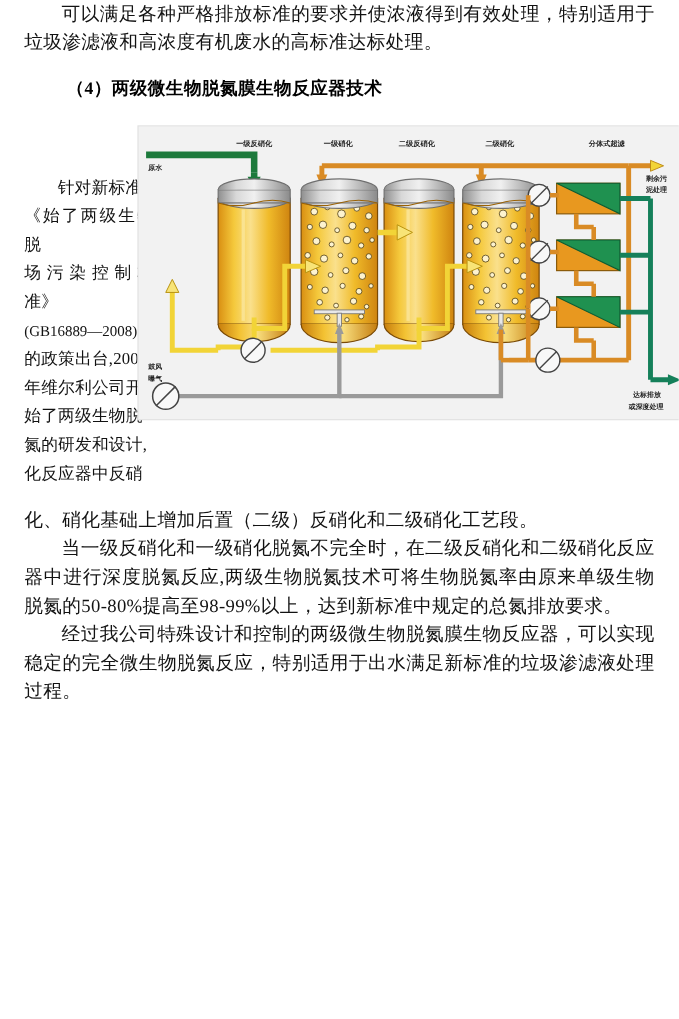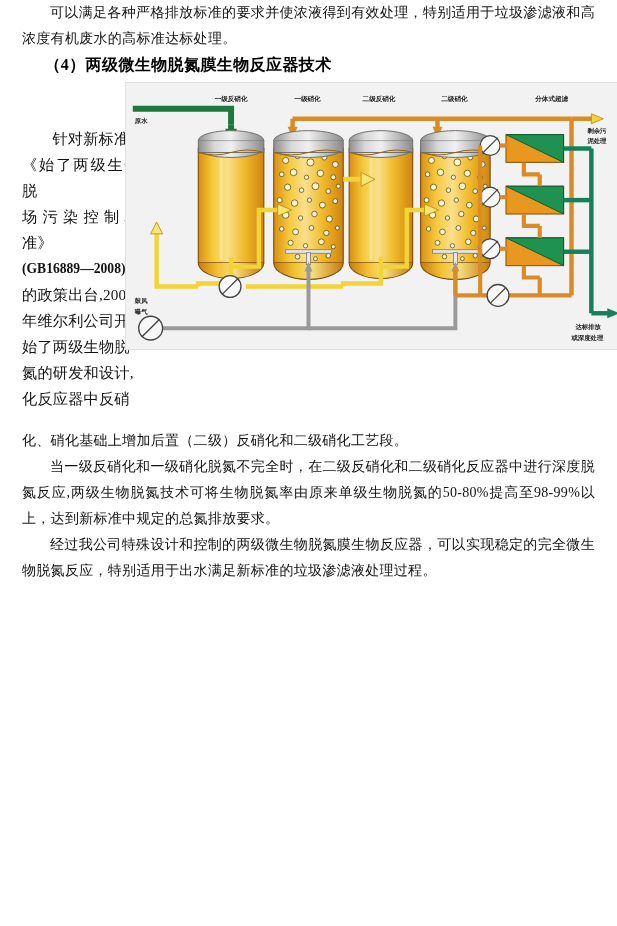--- a/index.html
+++ b/index.html
@@ -18,54 +18,54 @@
   .page {
     position: relative;
     width: 617px;
     height: 926px;
     box-sizing: border-box;
     padding: 0 22px;
   }
 
   
   .para {
-    font-size: 14px;
+    font-size: 17px;
     line-height: 26px;
     letter-spacing: 0.3px;
     text-align: justify;
     text-justify: inter-character;
     margin: 0;
     color: #121212;
   }
   .para.indent { text-indent: 2em; }
 
   .heading {
     font-size: 16px;
     font-weight: bold;
     line-height: 26px;
     letter-spacing: 0.4px;
-    margin: 0;
+    margin: 16px;
     text-indent: 1.4em;
     color: #000;
   }
 
   
   .floatwrap { position: relative; }
 
   .leftcol {
     float: left;
     width: 118px;
     font-size: 15.2px;
     line-height: 26px;
     letter-spacing: 0.2px;
     color: #121212;
   }
   .leftcol .l1 { text-indent: 2em; margin-top: 48px; }
   .leftcol .ln { text-align: justify; text-justify: inter-character; }
-  .leftcol .ascii { font-size: 13.6px; letter-spacing: 0px; font-weight: bold; }
+  .leftcol .ascii { font-size: 13.6px; letter-spacing: 0px; }
 
   .clearer { clear: both; }
 
   
   .diagram {
     position: absolute;
     left: 103px;
     top: 4px;
     width: 495px;
     height: 268px;

